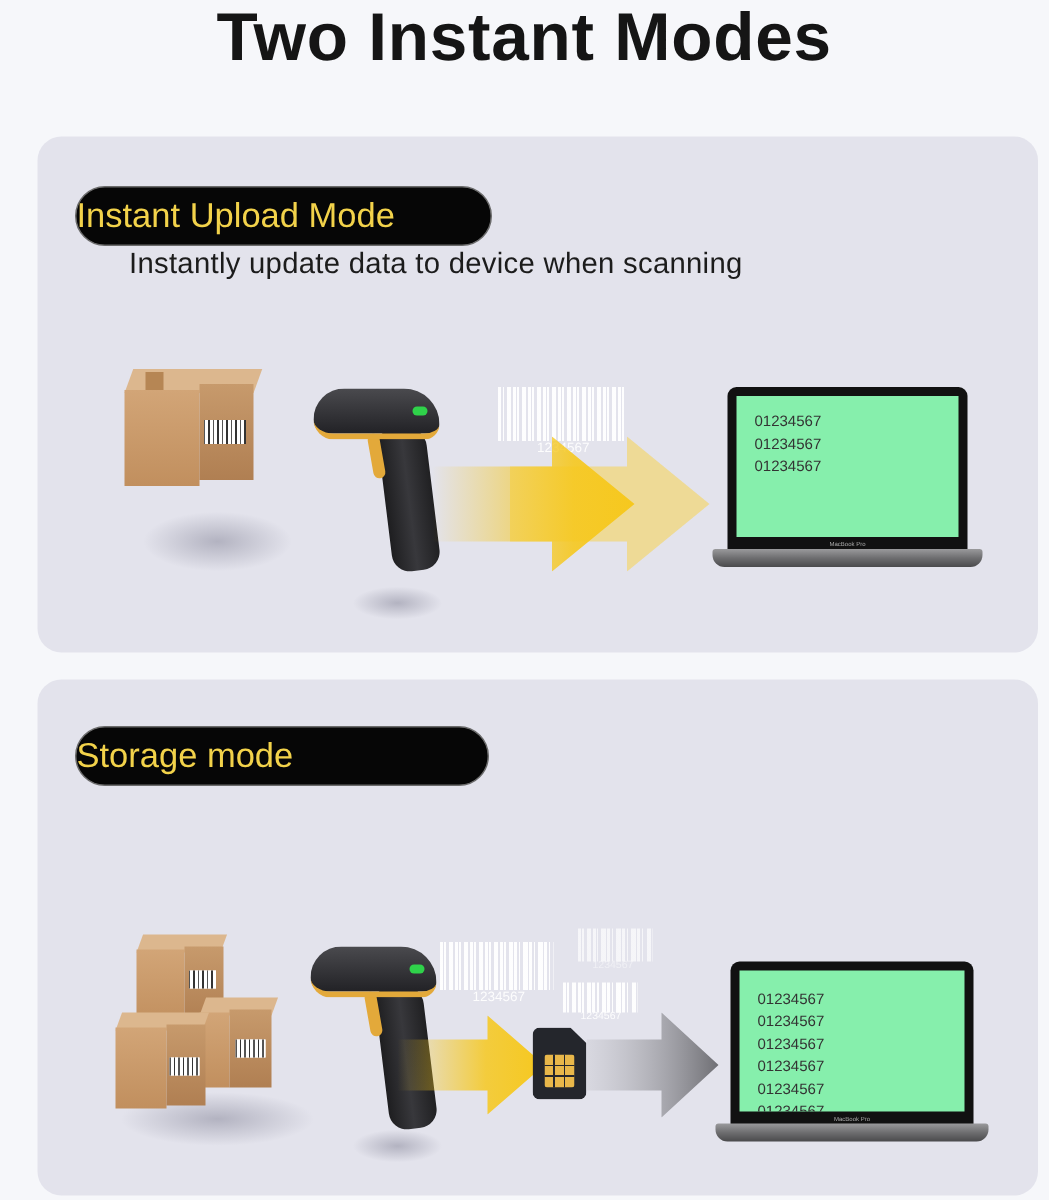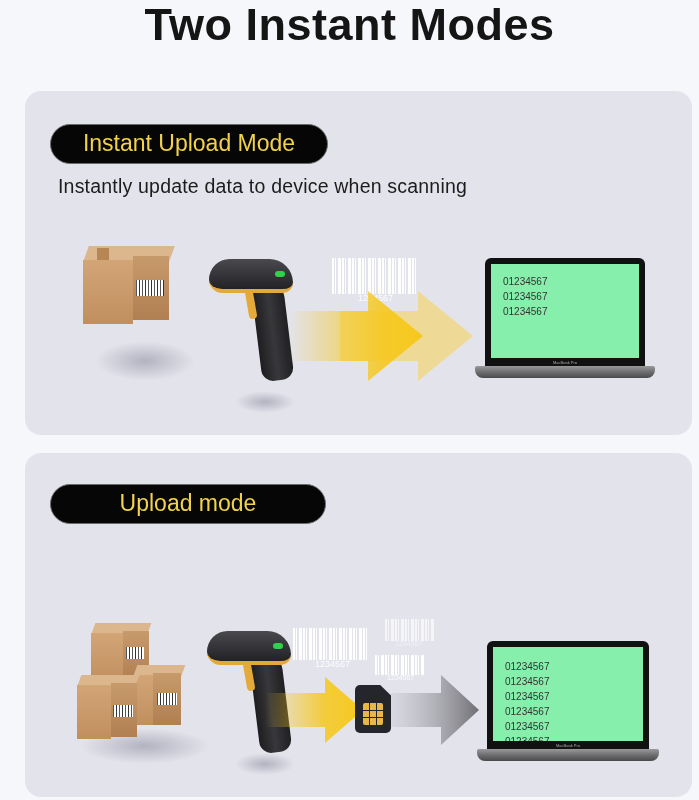--- a/index.html
+++ b/index.html
@@ -27,31 +27,31 @@
     .panel-2 { top: 453px; height: 344px; }
 
     .badge {
       position: absolute; left: 25px;
       height: 40px;
       background: #060606;
       border: 1.5px solid #6b6b6b;
       border-radius: 20px;
       color: #f2d24a;
       font-size: 23px; line-height: 37px;
-      text-align: center;
+      text-align: left;
     }
     .panel-1 .badge { top: 33px; width: 278px; }
     .panel-2 .badge { top: 31px; width: 276px; }
 
     .desc {
       position: absolute; left: 33px; right: 30px;
       font-size: 19.5px; line-height: 31px; color: #1c1c1c;
       letter-spacing: 0.2px;
     }
-    .panel-1 .desc { top: 80px; }
+    .panel-1 .desc { top: 70px; margin-left: 28px; }
     .panel-2 .desc { top: 79px; }
 
     
     .illus { position: absolute; left: 0; top: 0; width: 667px; height: 344px; }
 
     
     .box { position: absolute; }
     .box .front { position: absolute; background: linear-gradient(180deg,#d2a577,#c18f5e); }
     .box .side { position: absolute; background: linear-gradient(180deg,#c79a6c,#b07f52); }
     .box .top { position: absolute; background: #dcb78e; }
@@ -174,21 +174,21 @@
           <div class="screen-line">01234567</div>
         </div>
         <div class="bezel-label">MacBook Pro</div>
       </div>
       <div class="base" style="top:108px;width:180px;"></div>
     </div>
   </div>
 </section>
 
 <section class="panel panel-2">
-  <div class="badge">Upload mode</div>
+  <div class="badge">Storage mode</div>
 
   <div class="illus">
 
     <div class="shadow" style="left:55px;top:275px;width:130px;height:36px;"></div>
     <div class="box" style="left:66px;top:170px;width:60px;height:62px;">
       <div class="top" style="left:0;top:0;width:56px;height:12px;transform:skewX(-20deg);transform-origin:bottom left;"></div>
       <div class="front" style="left:0;top:10px;width:32px;height:50px;"></div>
       <div class="side" style="left:32px;top:8px;width:26px;height:50px;"></div>
       <div class="label" style="left:35px;top:24px;width:18px;height:12px;"></div>
     </div>

